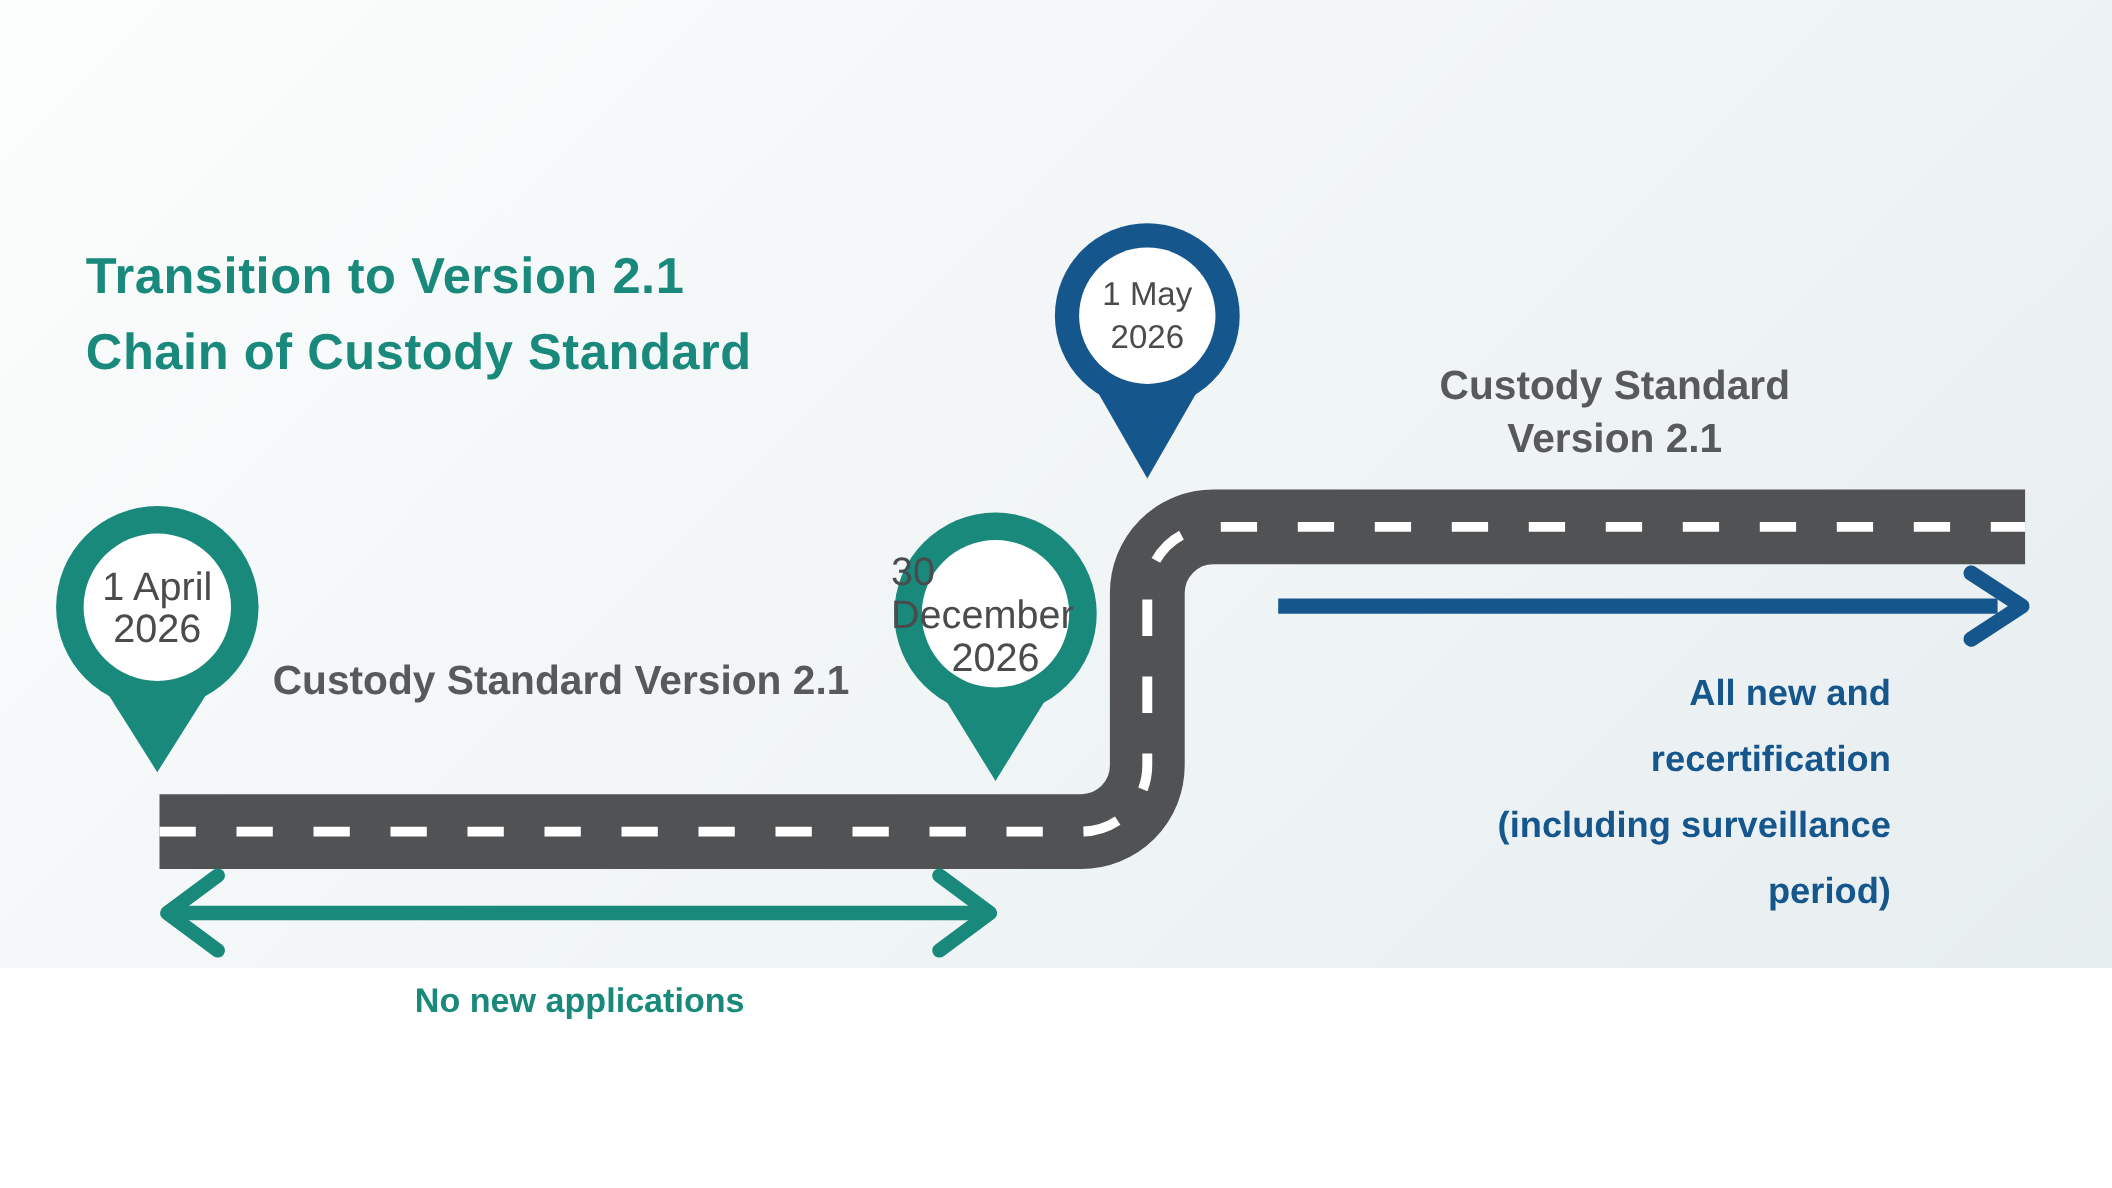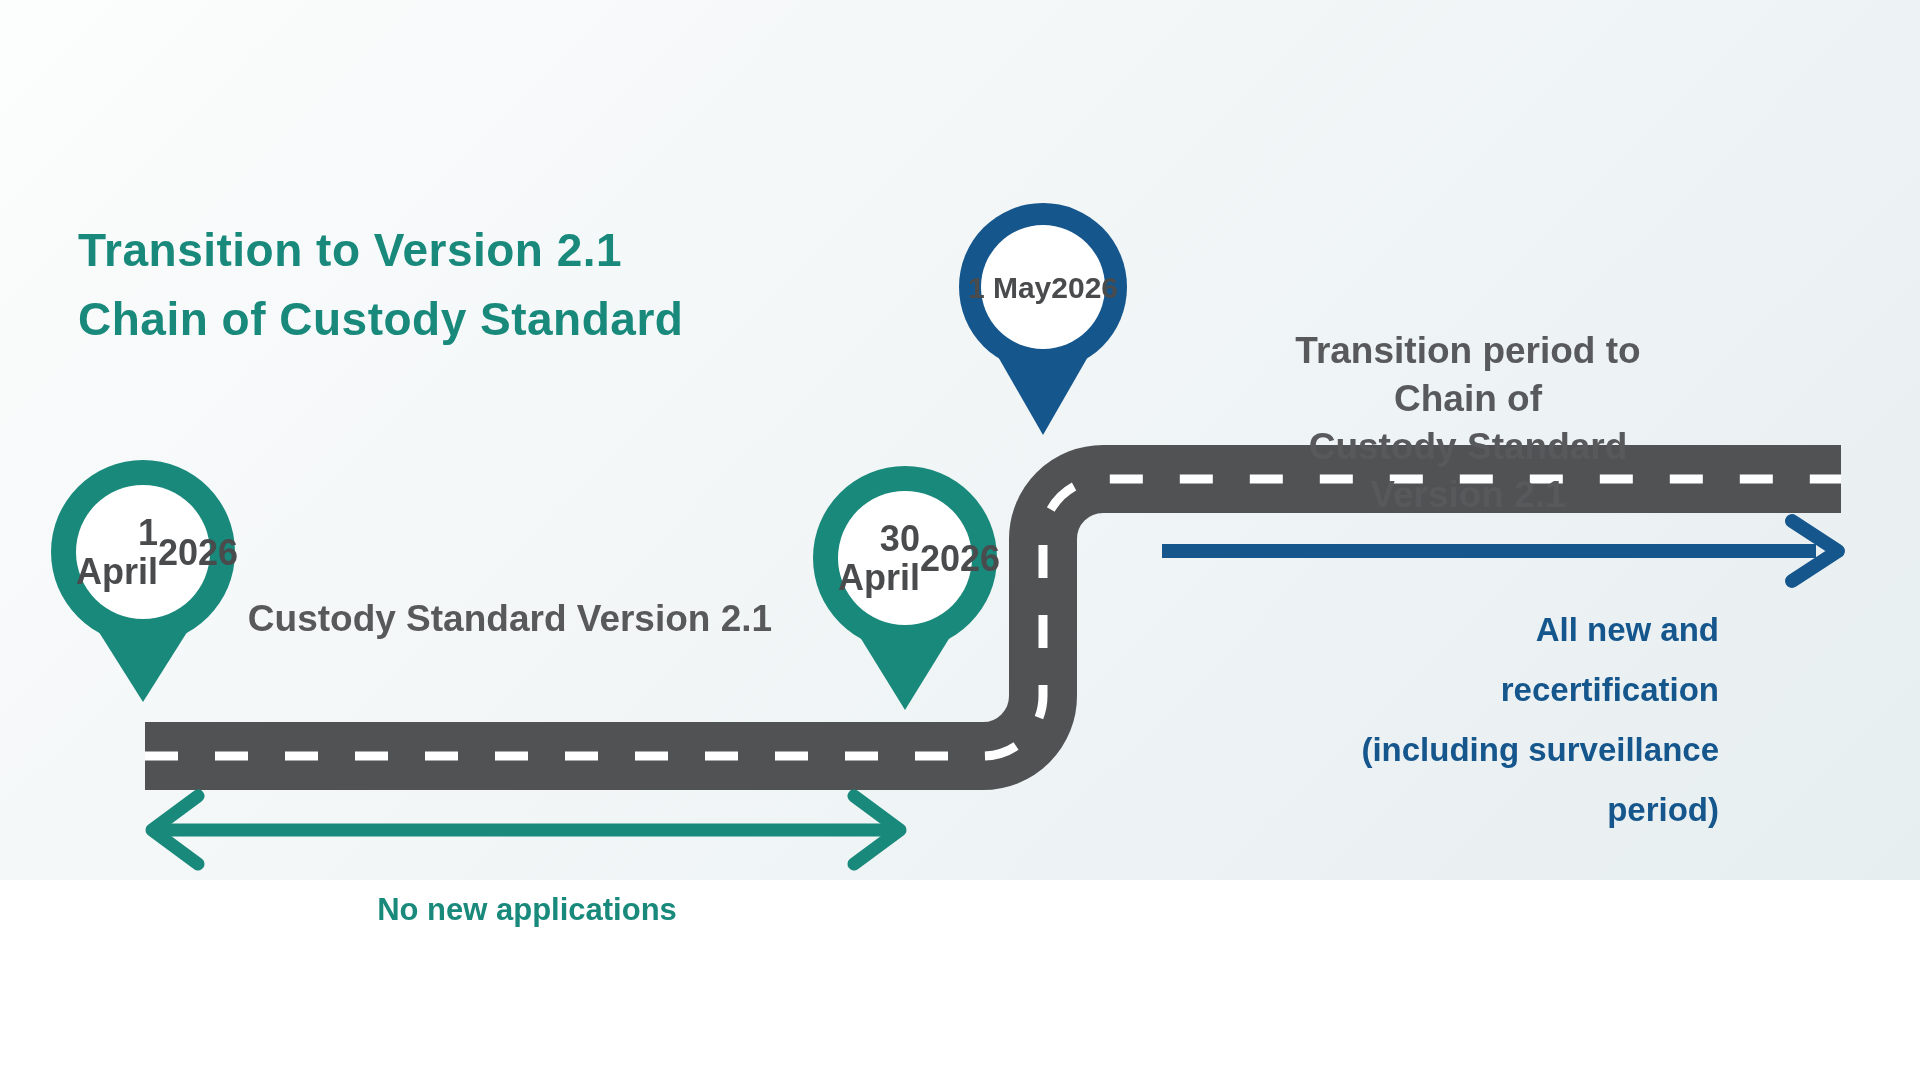--- a/index.html
+++ b/index.html
@@ -56,24 +56,24 @@
   }
   .all-new{
     left:1518px;top:600px;
     transform:translateX(-50%);
     text-align:right;
     font-size:33px;line-height:60px;
     color:var(--blue);
   }
   .pin-label{
     position:absolute;
-    display:flex;flex-direction:row;
+    display:flex;flex-direction:column;
     align-items:center;justify-content:center;
-    text-align:right;
-    font-weight:700;
+    text-align:left;
+    font-weight:400;
     color:var(--pin_text);
   }
   .pin-label.big{width:190px;height:190px;font-size:36px;line-height:39px;}
   .pin-label.small{width:170px;height:170px;font-size:30px;line-height:39px;}
   .pl-april1{left:48px;top:457px;}
   .pl-april30{left:810px;top:463px;}
   .pl-may1{left:958px;top:202px;}
 </style>
 </head>
 <body>
@@ -118,38 +118,37 @@
   <div class="txt title">
     <span class="ln">Transition to Version 2.1</span>
     <span class="ln">Chain of Custody Standard</span>
   </div>
 
   <div class="txt review">
     <span class="ln">Custody Standard Version 2.1</span>
   </div>
 
   <div class="txt transition">
-    <span class="ln">Transition period to Chain of</span>
     <span class="ln">Custody Standard Version 2.1</span>
   </div>
 
   <div class="txt no-new">No new applications</div>
 
   <div class="txt all-new">
     <span class="ln">All new and recertification</span>
     <span class="ln">(including surveillance period)</span>
   </div>
 
   <div class="pin-label big pl-april1">
     <span class="ln">1 April</span>
     <span class="ln">2026</span>
   </div>
 
   <div class="pin-label big pl-april30">
-    <span class="ln">30 April</span>
+    <span class="ln">30 December</span>
     <span class="ln">2026</span>
   </div>
 
   <div class="pin-label small pl-may1">
     <span class="ln">1 May</span>
     <span class="ln">2026</span>
   </div>
 
 </div>
 

